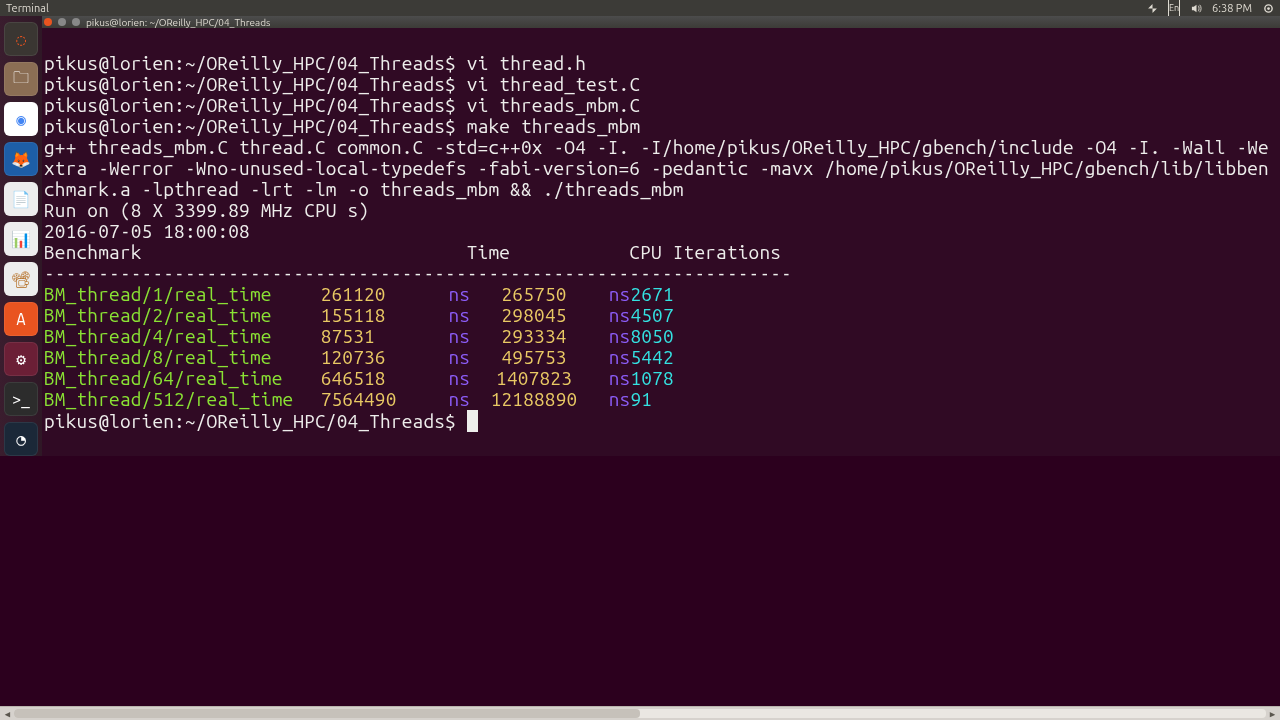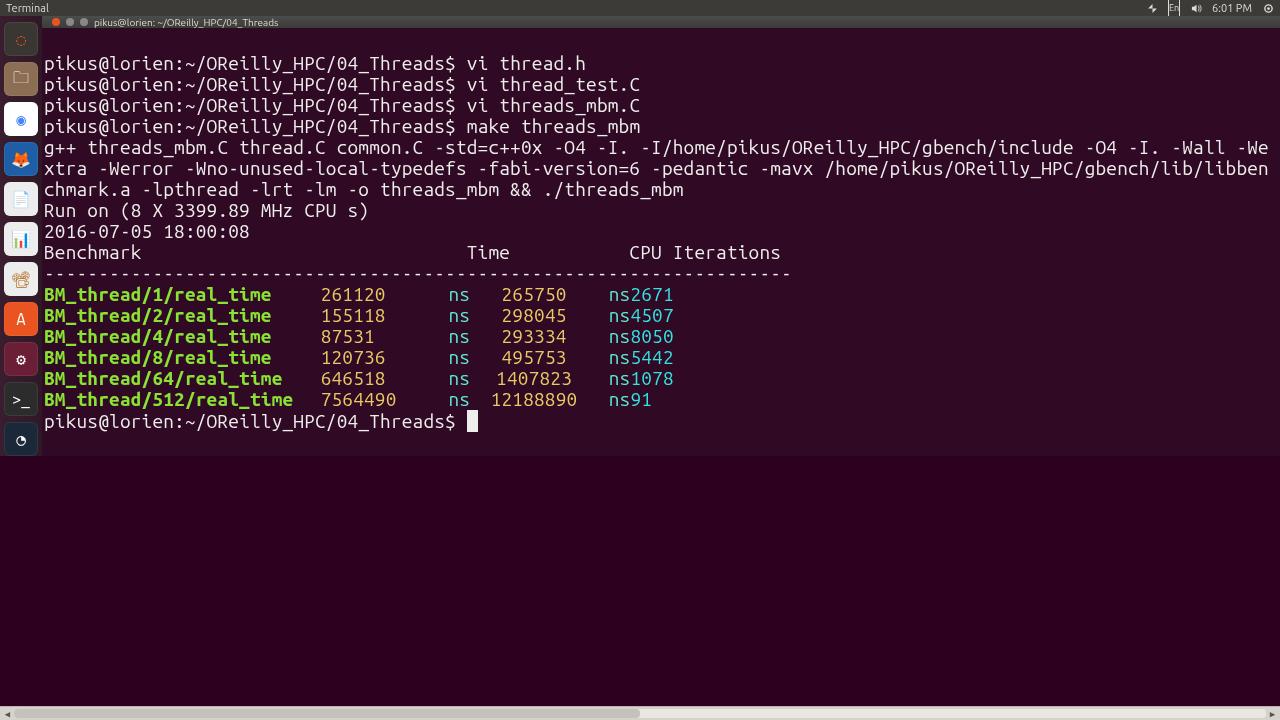--- a/index.html
+++ b/index.html
@@ -46,21 +46,21 @@
 
 .work-area {
   flex: 1;
   display: flex;
   flex-direction: column;
 }
 .win-titlebar {
   height: 12px;
   background: linear-gradient(#4c4c4c,#3c3b37);
   display:flex; align-items:center;
-  padding: 0 10px;
+  padding: 0 2px;
   gap:6px;
   font-family: Ubuntu, sans-serif;
   font-size: 10px;
   color:#dfdbd2;
 }
 .tb-btn { width:8px; height:8px; border-radius:50%; }
 .tb-close{background:#e95420;}
 .tb-min{background:#888;}
 .tb-max{background:#888;}
 
@@ -99,23 +99,23 @@
   position:absolute; left:0; width:50%; top:0; bottom:0;
   background:#c6c1ba; border-radius:4px;
 }
 .hscroll-btn{
   position:absolute; top:2px; width:11px; height:10px;
   color:#5b574f; font-size:9px; display:flex; align-items:center; justify-content:center;
 }
 .hscroll-left{left:2px;} .hscroll-right{right:2px;}
 
 .bench-row { display:block; }
-.bench-name  { color:#8ae234; width:26ch; display:inline-block;font-weight:bold;}
+.bench-name  { color:#8ae234; width:26ch; display:inline-block;}
 .bench-time  { color:#e9c964; display:inline-block; text-align:left; width:11ch;}
-.bench-unit  { color:#5eead4; }
+.bench-unit  { color:#8b5cf6; }
 .bench-cpu   { color:#e9c964; display:inline-block; text-align:center; width:12ch;}
 .bench-iters { color:#34e2e2; display:inline-block; text-align:left; width:14ch;}
 </style>
 </head>
 <body>
 
 <div class="menubar">
   <div class="menubar-left">
     <span>Terminal</span>
   </div>
@@ -125,21 +125,21 @@
           <path d="M5 1 L1 5 L5 5 Z M5 9 L9 5 L5 5 Z" fill="#dfdbd2"></path>
         </svg>
     </span>
     <span class="indicator-icon" style="font-size:9px;border:1px solid #dfdbd2;padding:0 2px;border-radius:2px;">En</span>
     <span class="indicator-icon">
       <svg width="11" height="11" viewBox="0 0 12 12">
           <path d="M1 4h2l3-2v8l-3-2H1z" fill="#dfdbd2"></path>
           <path d="M8 3c1 1 1 5 0 6M9.5 2c2 2 2 6 0 8" stroke="#dfdbd2" stroke-width="1" fill="none"></path>
         </svg>
     </span>
-    <span>6:01 PM</span>
+    <span>6:38 PM</span>
     <span class="indicator-icon">
       <svg width="11" height="11" viewBox="0 0 12 12">
           <circle cx="6" cy="6" r="4" fill="none" stroke="#dfdbd2" stroke-width="1.5"></circle>
           <circle cx="6" cy="6" r="1.5" fill="#dfdbd2"></circle>
         </svg>
     </span>
   </div>
 </div>
 
 <div class="desktop">

